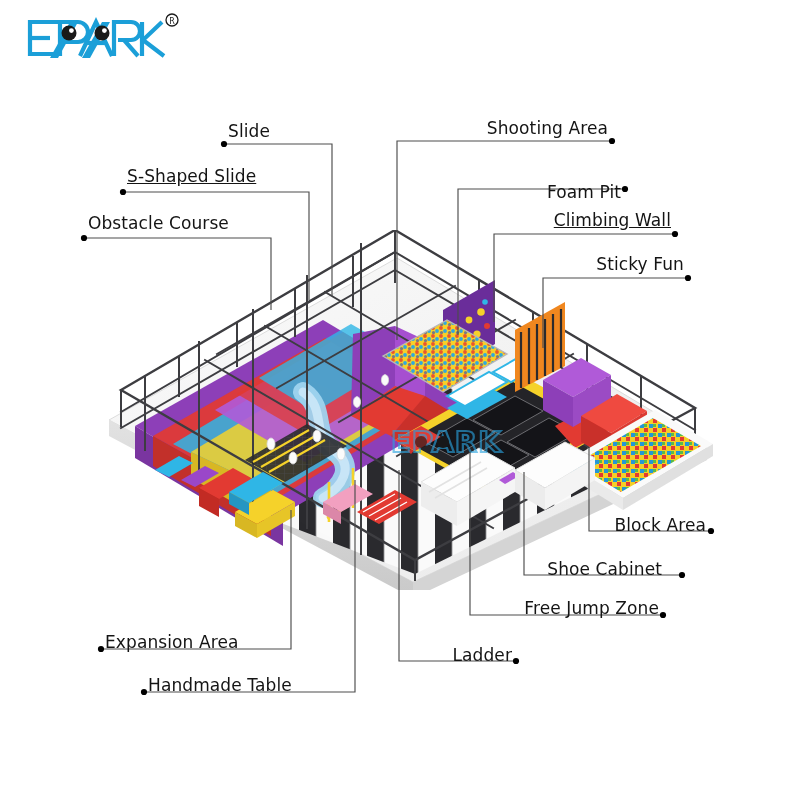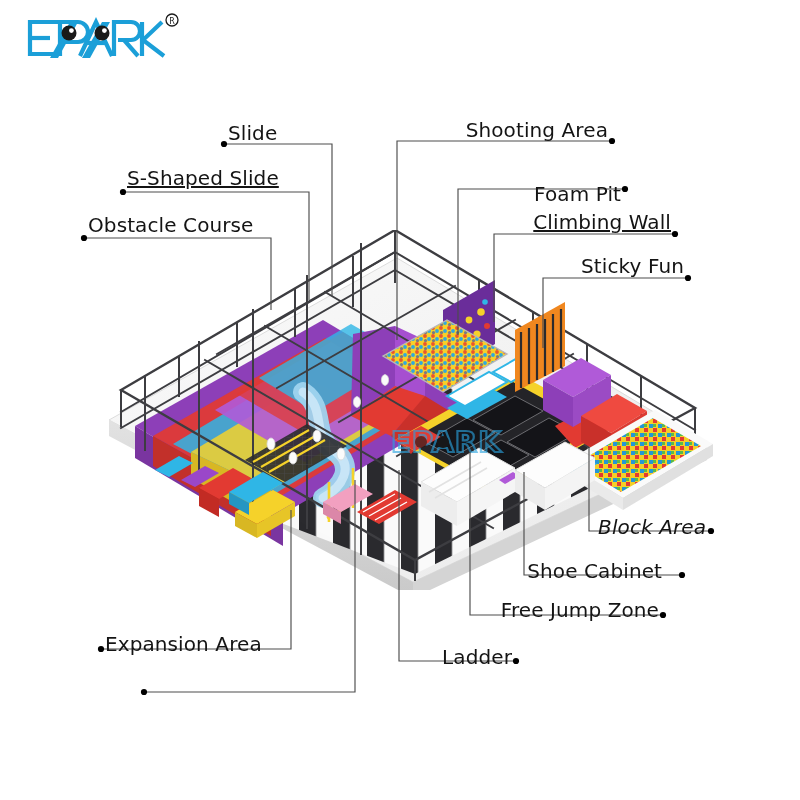--- a/index.html
+++ b/index.html
@@ -25,21 +25,21 @@
     left: 14px;
     top: 10px;
     width: 175px;
     height: 56px;
   }
 
   
   .label {
     position: absolute;
     font-family: "DejaVu Sans", sans-serif;
-    font-size: 20px;
+    font-size: 17px;
     font-weight: 500;
     color: #141414;
     letter-spacing: 0.1px;
     white-space: nowrap;
     line-height: 1;
   }
   .label.right-anchor { text-align: right; }
   .label.left-anchor  { text-align: left; }
 
   
@@ -357,30 +357,31 @@
     </svg>
 
   <div class="label left-anchor" style="left:228px; top:123px;">Slide</div>
 
   <div class="label left-anchor" style="left:127px; top:168px;text-decoration:underline;">S-Shaped Slide</div>
 
   <div class="label left-anchor" style="left:88px; top:215px;text-align:right;">Obstacle Course</div>
 
   <div class="label left-anchor" style="left:105px; top:634px;">Expansion Area</div>
 
+  <div class="label left-anchor" style="left:148px; top:677px;">Handmade Table</div>
 
   <div class="label right-anchor" style="right:192px; top:120px;">Shooting Area</div>
 
   <div class="label right-anchor" style="right:179px; top:184px;">Foam Pit</div>
 
   <div class="label right-anchor" style="right:129px; top:212px;text-decoration:underline;">Climbing Wall</div>
 
   <div class="label right-anchor" style="right:116px; top:256px;">Sticky Fun</div>
 
-  <div class="label right-anchor" style="right:94px; top:517px;font-style:italic;">Block Area</div>
+  <div class="label right-anchor" style="right:94px; top:517px;">Block Area</div>
 
   <div class="label right-anchor" style="right:138px; top:561px;">Shoe Cabinet</div>
 
   <div class="label right-anchor" style="right:141px; top:600px;">Free Jump Zone</div>
 
   <div class="label right-anchor" style="right:288px; top:647px;">Ladder</div>
 
 </div>
 
 </body></html>

